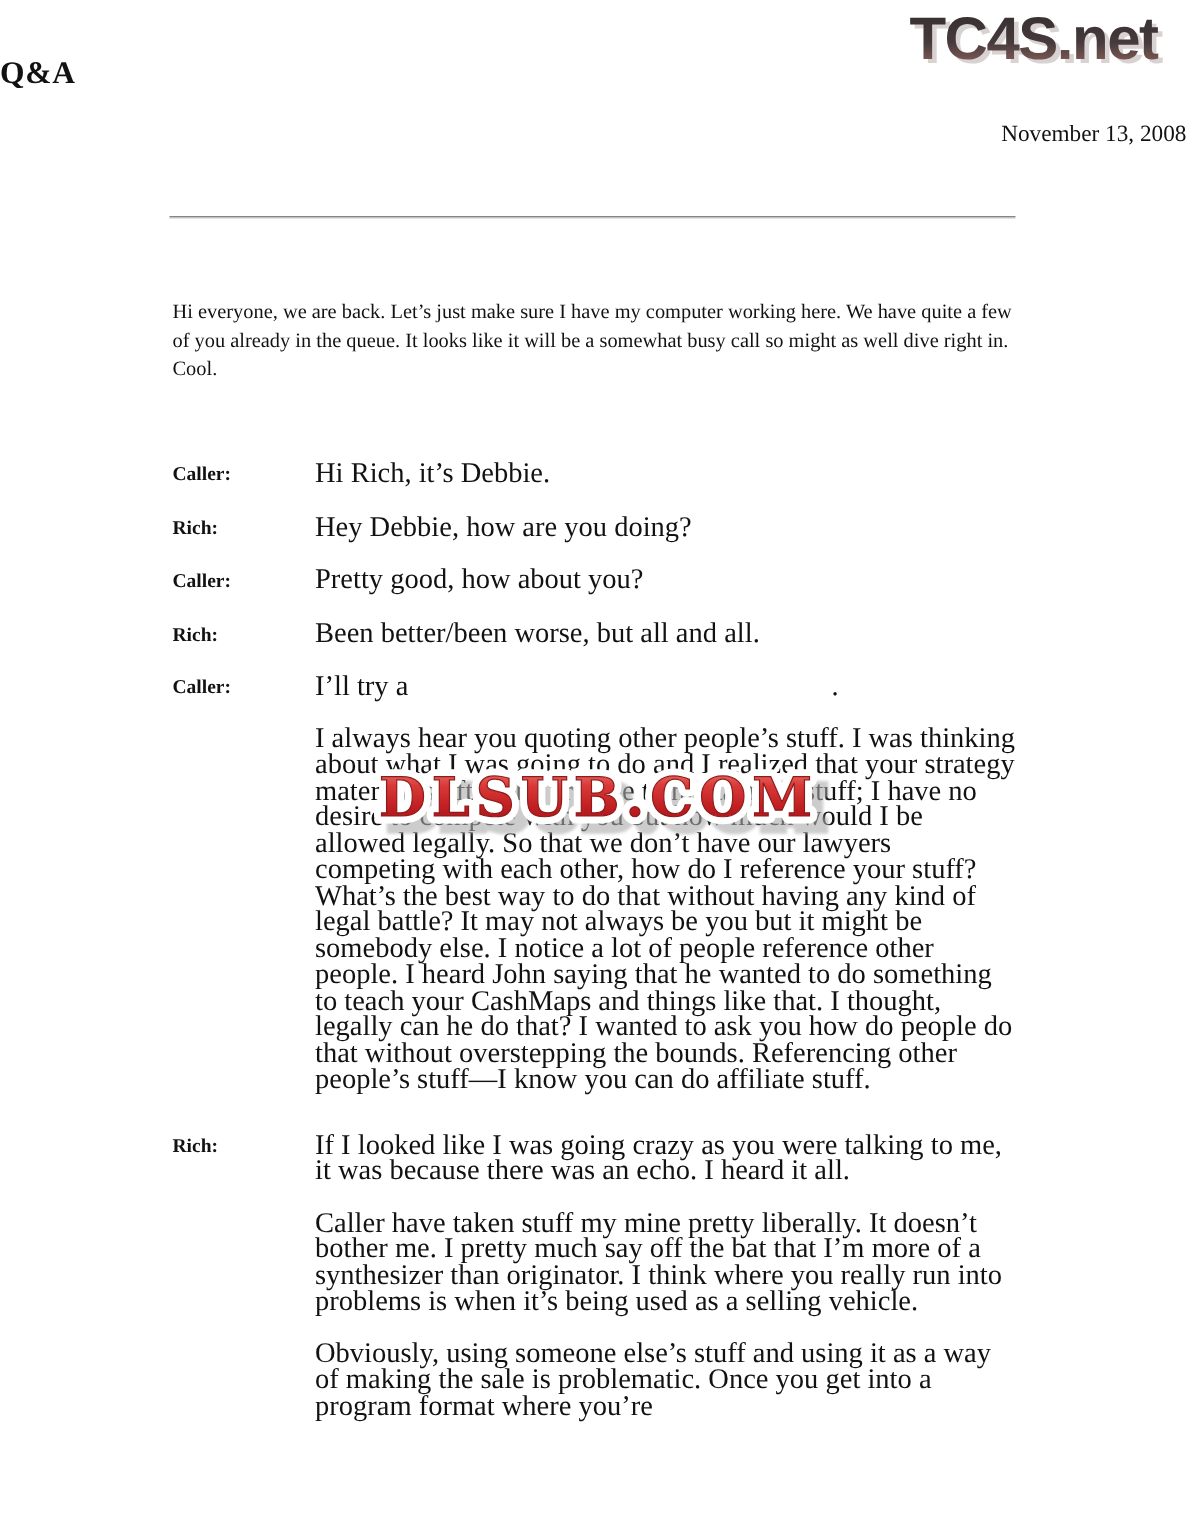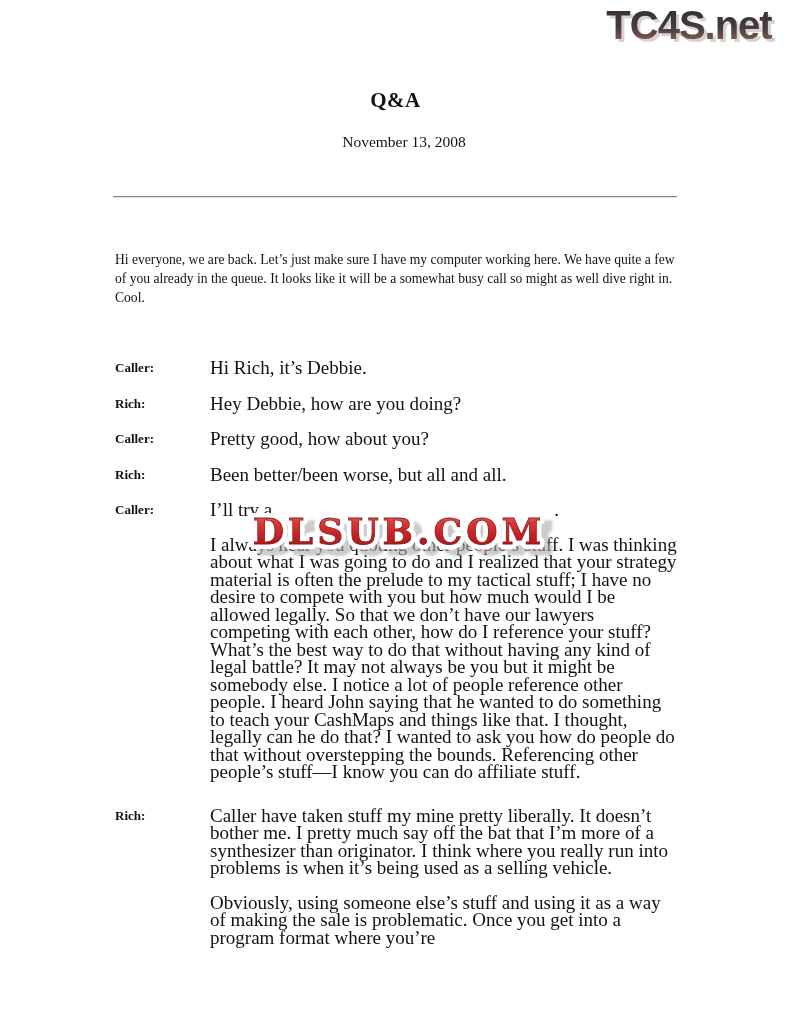--- a/index.html
+++ b/index.html
@@ -12,29 +12,28 @@
     font-family: "Liberation Serif", serif;
     color: #121212;
   }
 
   
   .tc4s-logo { position: absolute; top: 4px; right: 2px; }
 
   
   .doc-title {
     margin: 0;
-    padding-top: 88px;
-    text-align: center;
+    padding-top: 36px;
     font-size: 21px;
     font-weight: 700;
     letter-spacing: 0.5px;
   }
   .doc-date {
     margin: 20px 0 0 17px;
-    text-align: center;
+    text-align: right;
     font-size: 15.5px;
   }
 
   .rule {
     height: 0;
     border: none;
     border-top: 1px solid #858585;
     box-shadow: 0 1px 0 #e3e3e3;
     margin: 45px 114px 0 113px;
   }
@@ -135,20 +134,21 @@
       <div class="speaker">Caller:</div>
       <div class="turn-body">
         <p><span>I’ll try a</span><span class="wm-spacer"></span><span>.</span></p>
         <p>I always hear you quoting other people’s stuff. I was thinking about what I was going to do and I realized that your strategy material is often the prelude to my tactical stuff; I have no desire to compete with you but how much would I be allowed legally. So that we don’t have our lawyers competing with each other, how do I reference your stuff? What’s the best way to do that without having any kind of legal battle? It may not always be you but it might be somebody else. I notice a lot of people reference other people. I heard John saying that he wanted to do something to teach your CashMaps and things like that. I thought, legally can he do that? I wanted to ask you how do people do that without overstepping the bounds. Referencing other people’s stuff—I know you can do affiliate stuff.</p>
       </div>
     </div>
 
     <div class="turn turn-gap">
       <div class="speaker">Rich:</div>
       <div class="turn-body">
+        <p>If I looked like I was going crazy as you were talking to me, it was because there was an echo. I heard it all.</p>
         <p>Caller have taken stuff my mine pretty liberally. It doesn’t bother me. I pretty much say off the bat that I’m more of a synthesizer than originator. I think where you really run into problems is when it’s being used as a selling vehicle.</p>
         <p>Obviously, using someone else’s stuff and using it as a way of making the sale is problematic. Once you get into a program format where you’re</p>
       </div>
     </div>
 
   </div>
 
   <div class="watermark">
     <svg width="320" height="52" viewBox="0 0 320 52">
       <defs>

